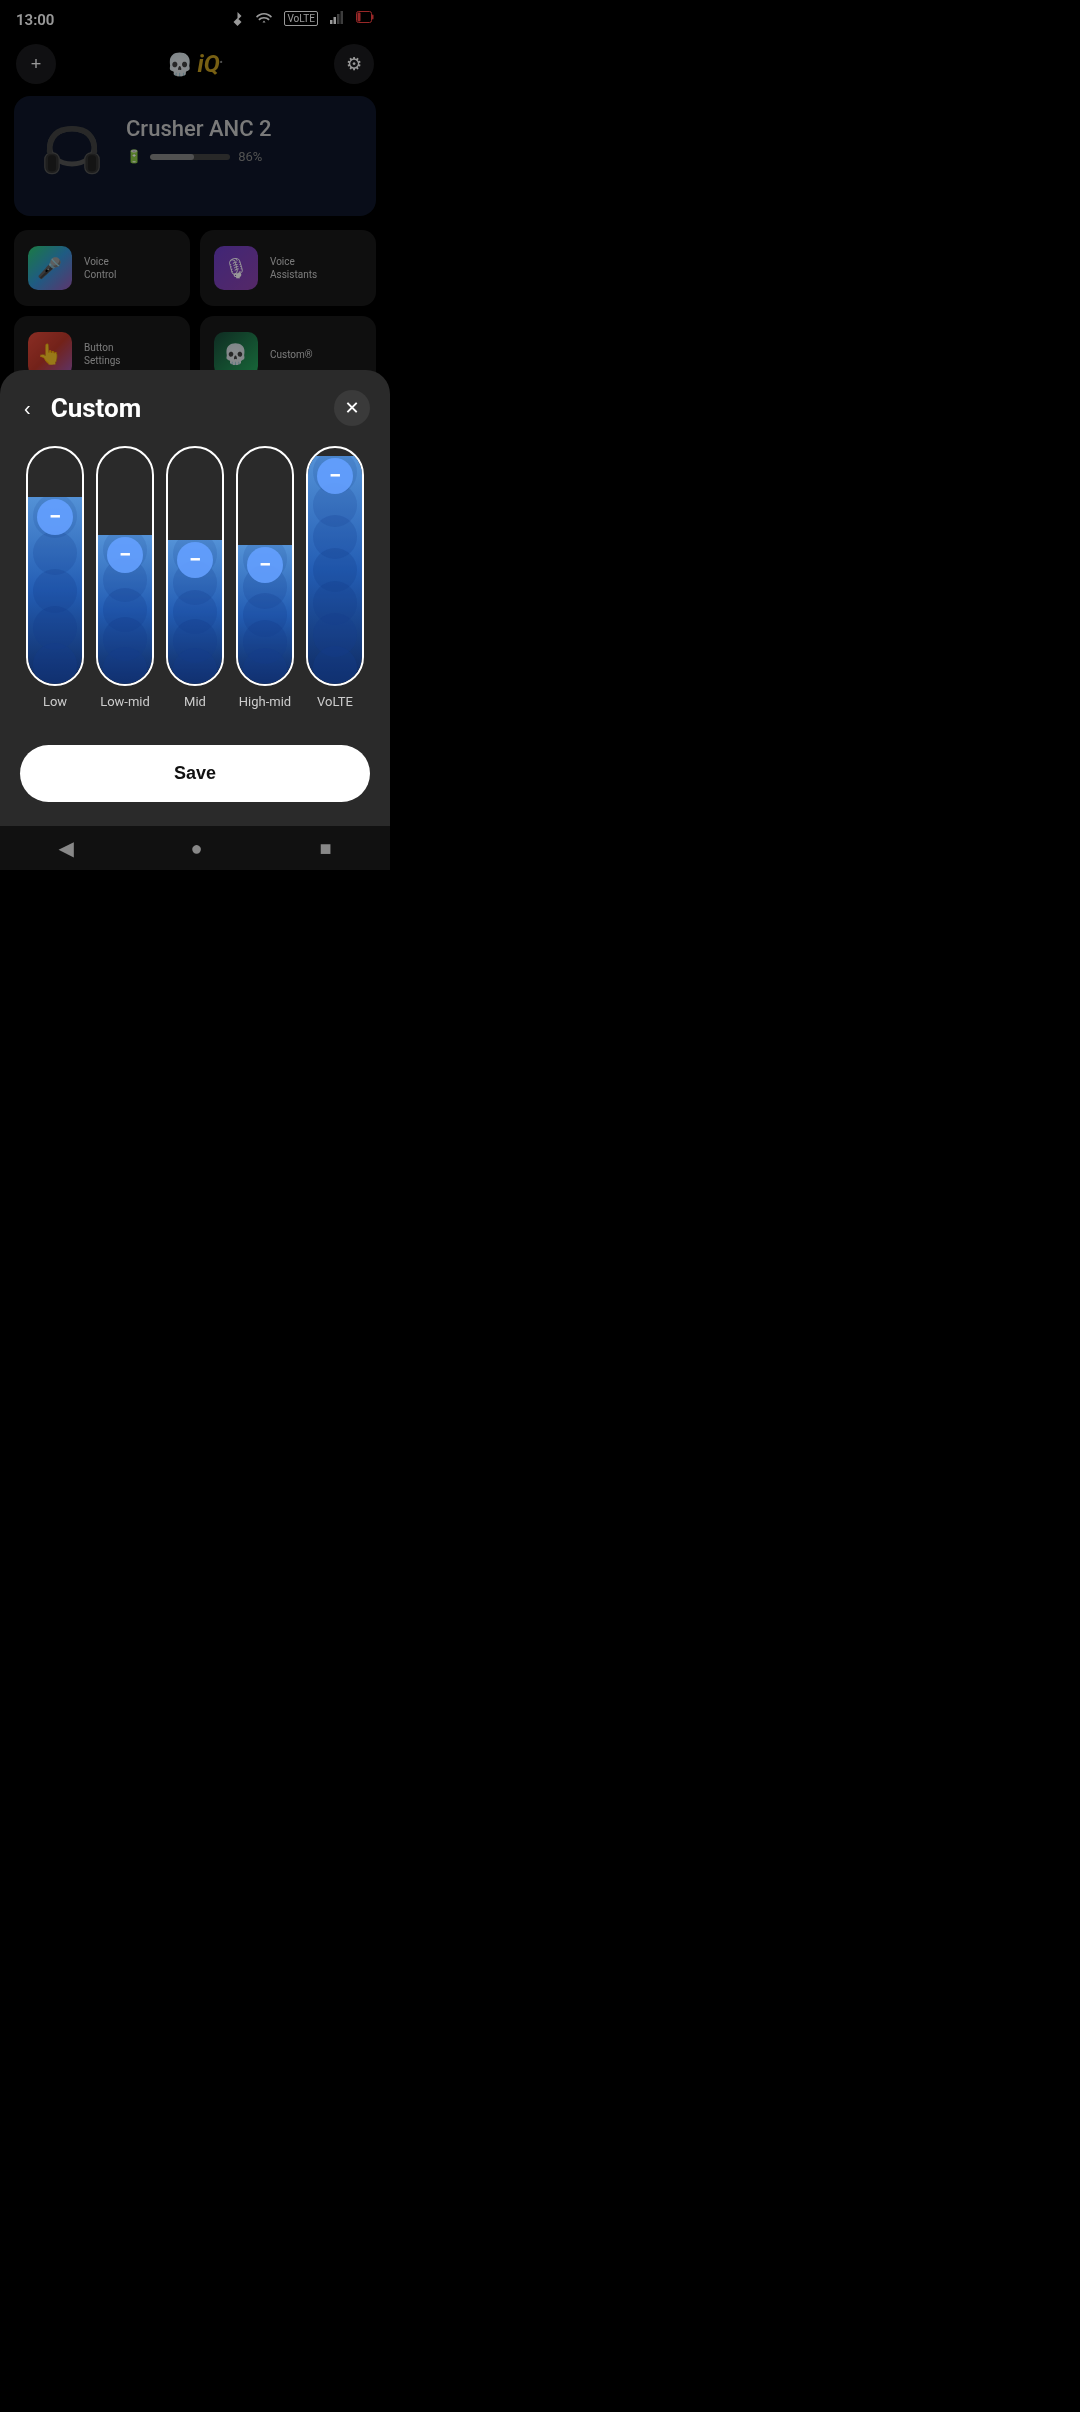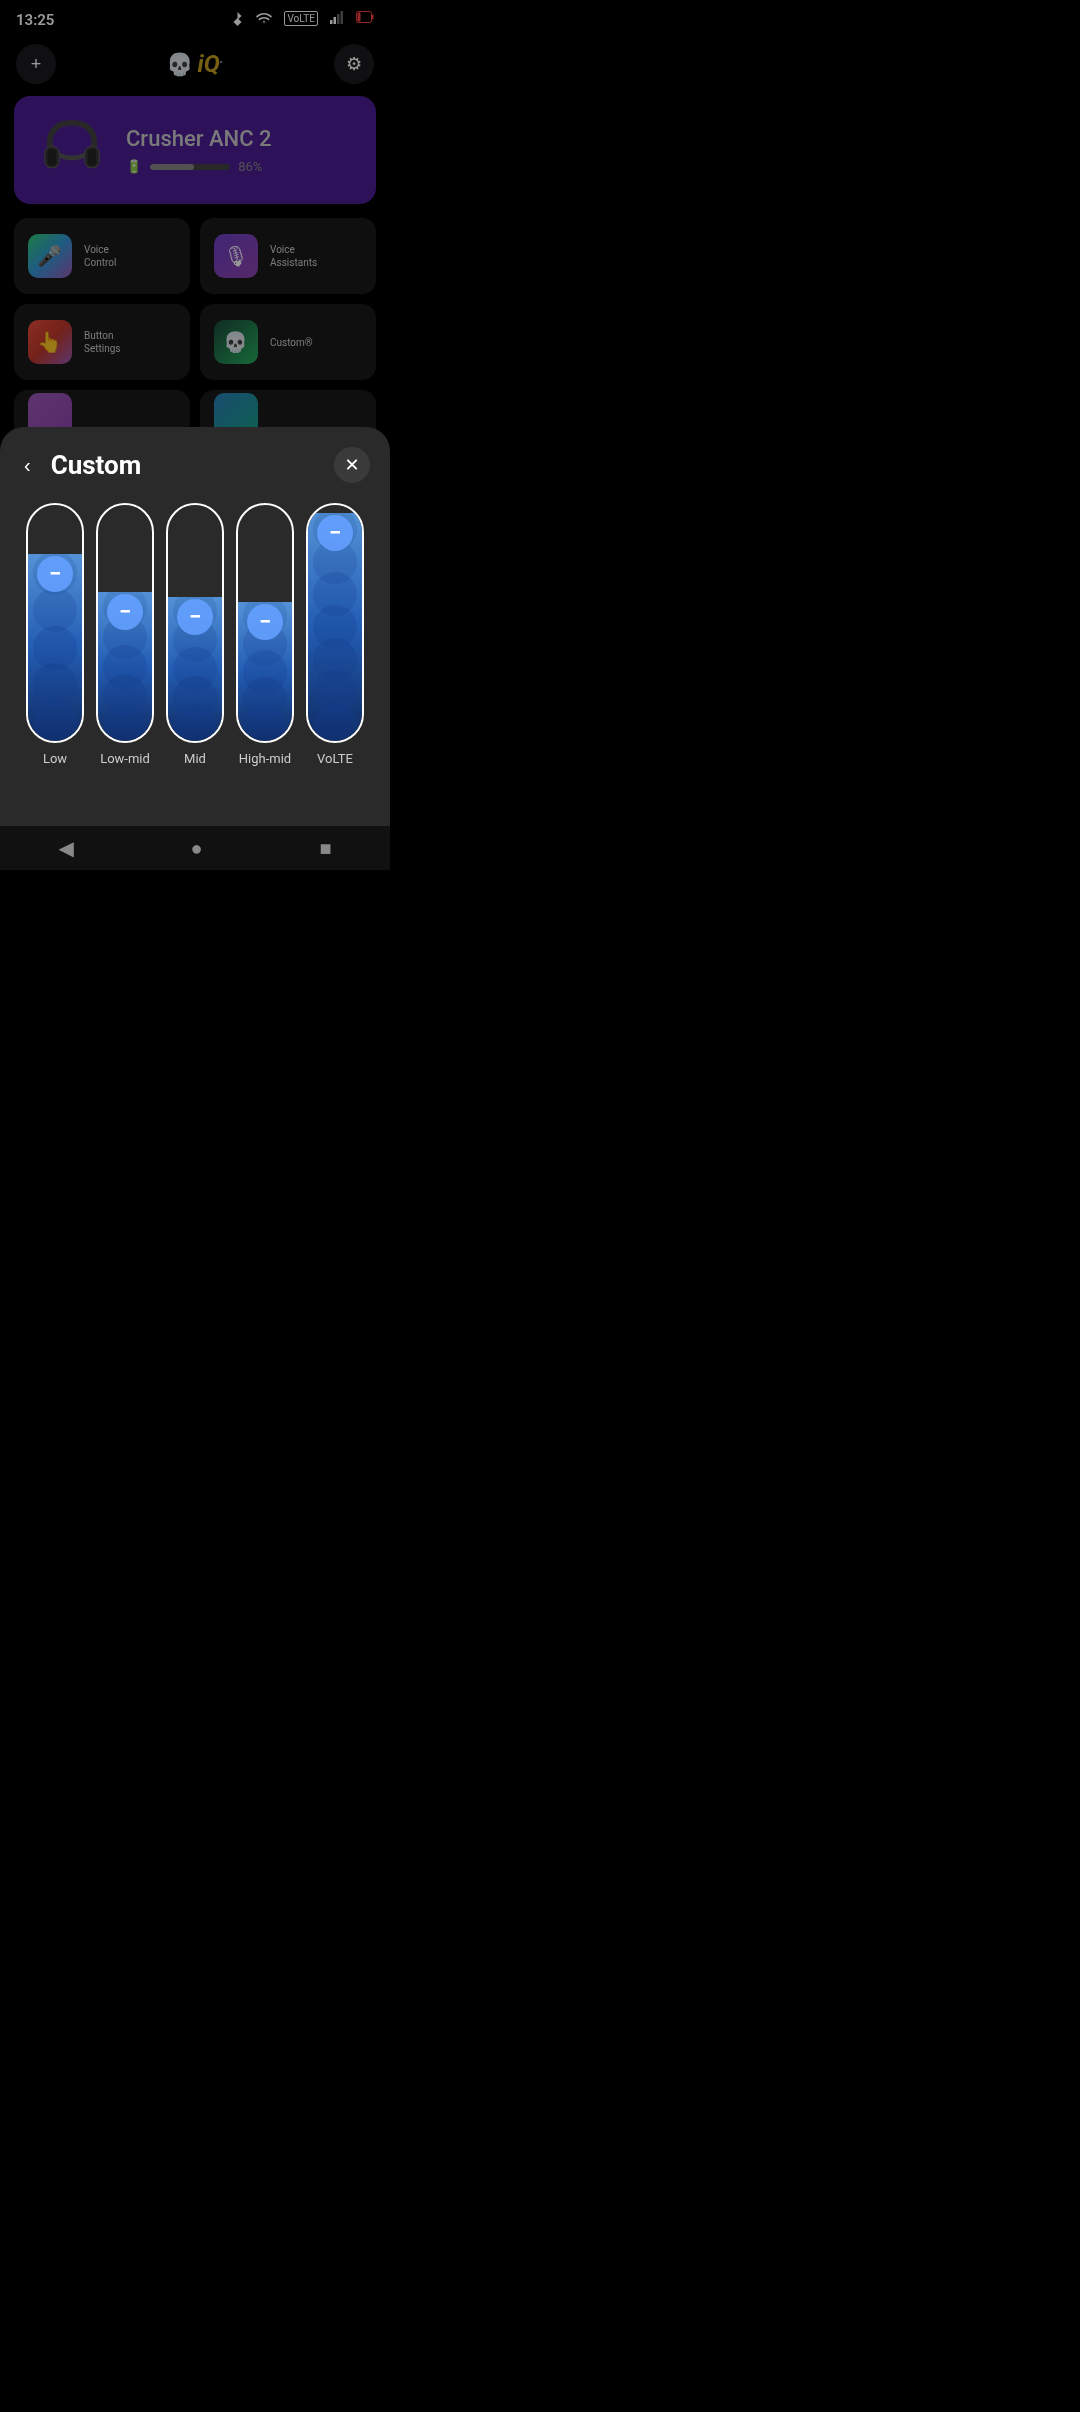--- a/index.html
+++ b/index.html
@@ -69,25 +69,24 @@
       font-size: 24px;
       font-weight: 700;
       font-style: italic;
     }
     .logo-i { color: #c8a020; }
     .logo-q { color: #c8a020; }
 
     
     .device-card {
       margin: 0 14px 14px;
-      background: #4c1d95;
+      background: #0f172a;
       border-radius: 16px;
-      padding: 14px 18px;
-      display: flex;
-      align-items: center;
+      padding: 20px 18px;
+      display: flex;
       gap: 14px;
       min-height: 100px;
     }
     .device-image {
       width: 80px;
       height: 80px;
       flex-shrink: 0;
       position: relative;
     }
     .headphone-svg {
@@ -324,21 +323,21 @@
       bottom: 44px;
       background: rgba(0,0,0,0.4);
       z-index: 5;
       pointer-events: none;
     }
   </style>
 </head>
 <body>
 
 <div class="status-bar">
-  <span class="status-time">13:25</span>
+  <span class="status-time">13:00</span>
   <div class="status-icons">
     <span class="status-icon">
       <svg width="13" height="16" viewBox="0 0 13 16" fill="#fff">
           <path d="M6.5 1l4 4-4 4V1zm0 14l-4-4 4-4v8zm0-8l4 4-4 4V7z" fill="#fff"></path>
         </svg>
     </span>
     <span class="status-icon">
       <svg width="16" height="12" viewBox="0 0 16 12" fill="#fff">
           <path d="M8 9.5l1.5 2H6.5L8 9.5zM8 6C5.8 6 3.8 6.9 2.3 8.3l1.2 1.2C4.7 8.2 6.3 7.5 8 7.5s3.3.7 4.5 2l1.2-1.2C12.2 6.9 10.2 6 8 6zm0-4C4.7 2 1.7 3.3-.1 5.5l1.2 1.2C2.9 4.8 5.3 3.5 8 3.5s5.1 1.3 6.9 3.2l1.2-1.2C14.3 3.3 11.3 2 8 2z" fill="#fff"></path>
         </svg>
@@ -509,19 +508,20 @@
           <div style="position: absolute; top: 10px; left: 50%; transform: translateX(-50%); width: 36px; height: 36px; border-radius: 50%; background: rgba(100, 160, 255, 0.9); display: flex; align-items: center; justify-content: center; color: rgb(255, 255, 255); font-size: 22px; font-weight: 700; line-height: 1; z-index: 2;">−</div>
         </div>
         <div class="eq-label">VoLTE</div>
       </div>
     </div>
 
   
   <div id="eq-labels-row" style="display:flex;gap:12px;justify-content:center;margin-bottom:16px;">
   </div>
 
+  <button class="save-btn">Save</button>
 </div>
 
 <div class="bottom-nav">
   <span class="nav-icon">◀</span>
   <span class="nav-icon">●</span>
   <span class="nav-icon">■</span>
 </div>
 
 </body></html>

